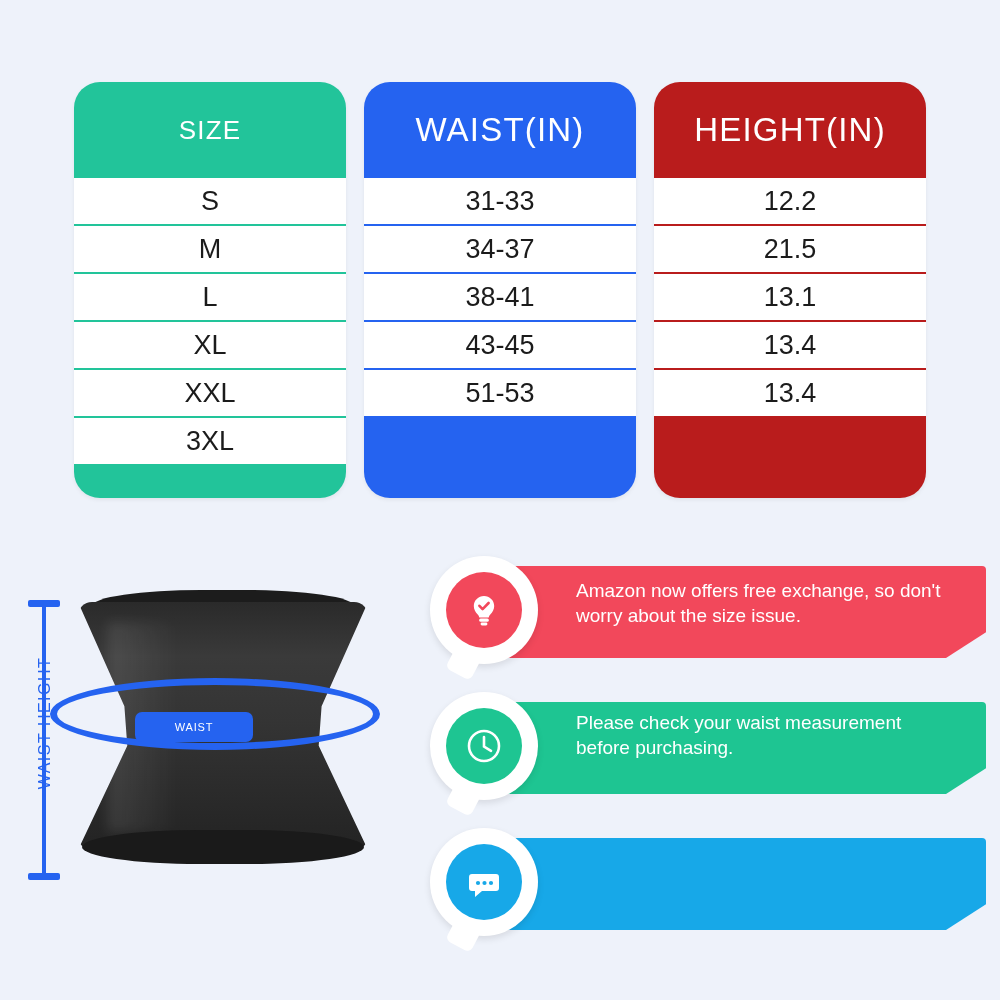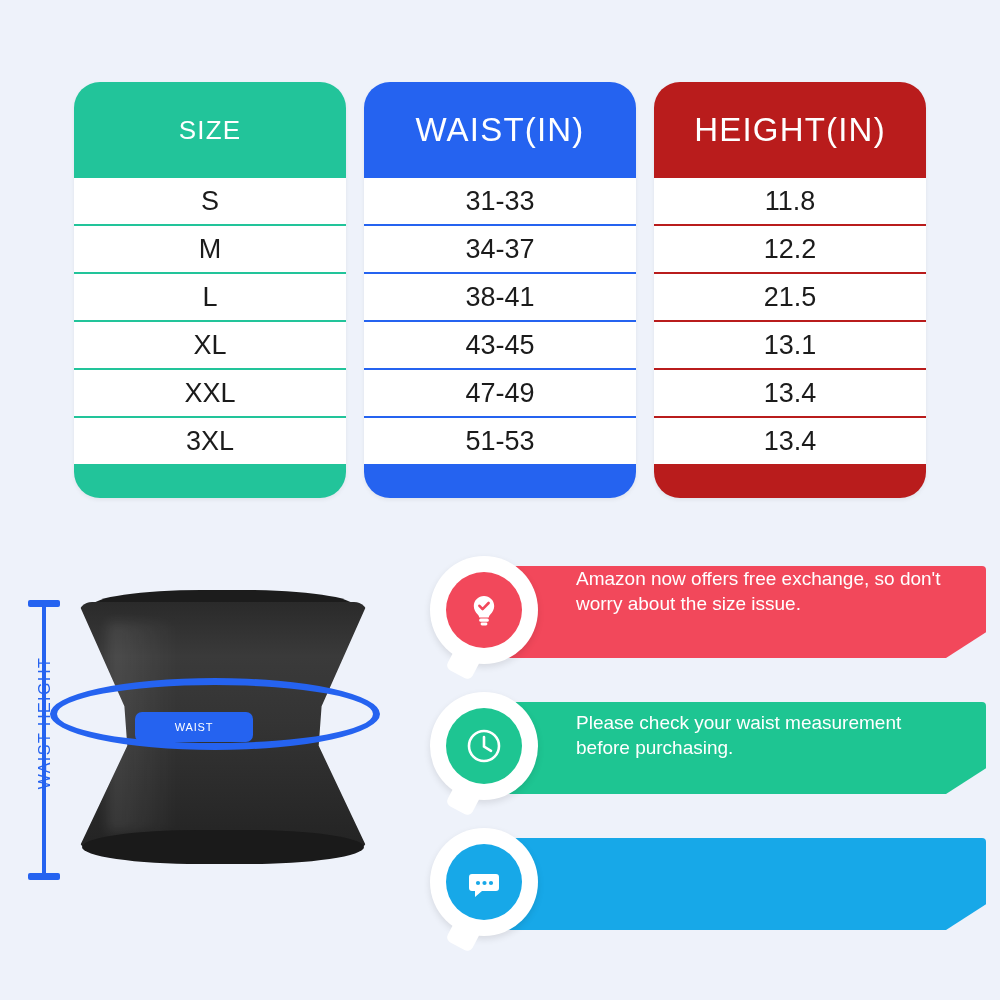--- a/index.html
+++ b/index.html
@@ -242,21 +242,21 @@
 
   .note-text {
     position: absolute;
     left: 146px;
     top: 18px;
     width: 376px;
     color: #ffffff;
     font-size: 19px;
     line-height: 1.32;
   }
-  .note.n1 .note-text { top: 10px; }
+  .note.n1 .note-text { top: 22px; }
 </style>
 </head>
 <body>
 
 <div class="chart-wrap">
 
   <div class="col size">
     <div class="col-head">SIZE</div>
     <div class="col-body">
       <div class="cell">S</div>
@@ -268,29 +268,27 @@
     </div>
   </div>
 
   <div class="col waist">
     <div class="col-head">WAIST(IN)</div>
     <div class="col-body">
       <div class="cell">31-33</div>
       <div class="cell">34-37</div>
       <div class="cell">38-41</div>
       <div class="cell">43-45</div>
-      <div class="cell">47-49</div>
       <div class="cell">51-53</div>
     </div>
   </div>
 
   <div class="col height">
     <div class="col-head">HEIGHT(IN)</div>
     <div class="col-body">
-      <div class="cell">11.8</div>
       <div class="cell">12.2</div>
       <div class="cell">21.5</div>
       <div class="cell">13.1</div>
       <div class="cell">13.4</div>
       <div class="cell">13.4</div>
     </div>
   </div>
 
 </div>
 

